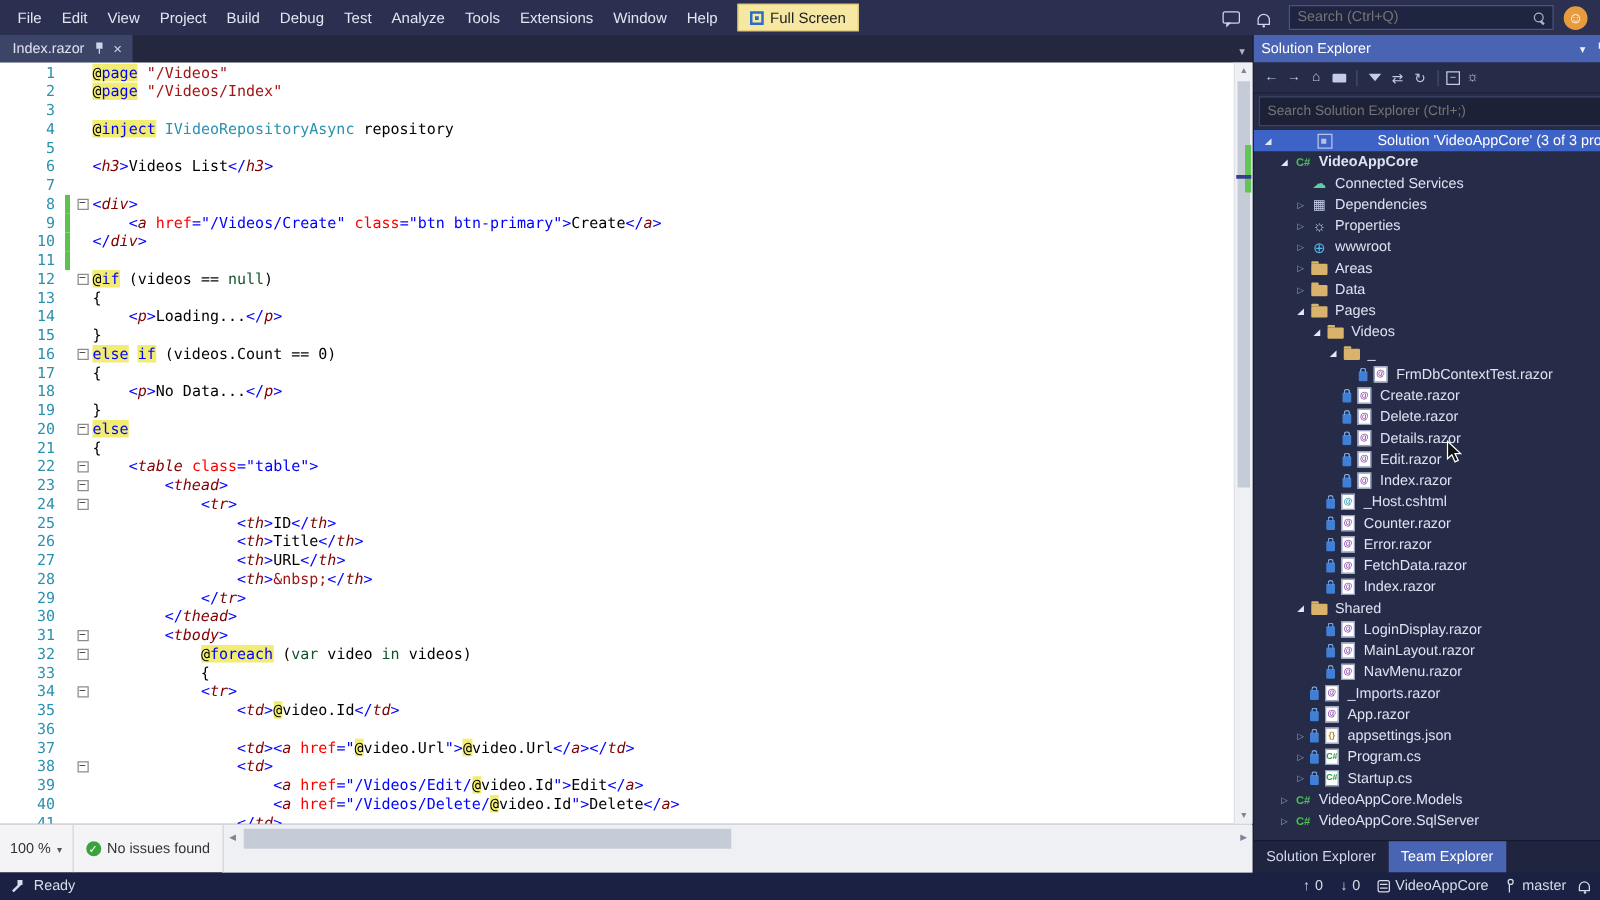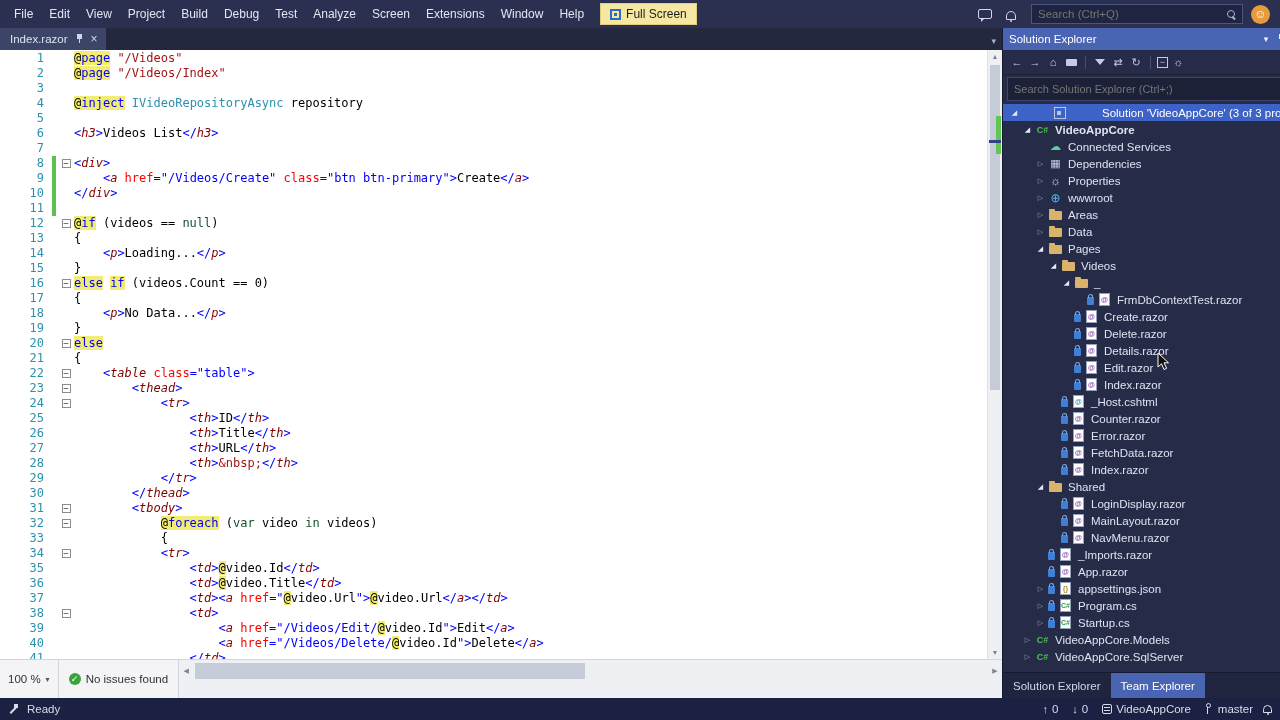--- a/index.html
+++ b/index.html
@@ -138,21 +138,21 @@
 <div class="menubar">
   <div class="menu-items">
       <span class="menu-item">File</span>
       <span class="menu-item">Edit</span>
       <span class="menu-item">View</span>
       <span class="menu-item">Project</span>
       <span class="menu-item">Build</span>
       <span class="menu-item">Debug</span>
       <span class="menu-item">Test</span>
       <span class="menu-item">Analyze</span>
-      <span class="menu-item">Screen</span>
+      <span class="menu-item">Tools</span>
       <span class="menu-item">Extensions</span>
       <span class="menu-item">Window</span>
       <span class="menu-item">Help</span>
     </div>
   <div class="fullscreen-btn">
     <span class="fs-icon"></span>
     <span>Full Screen</span>
   </div>
   <div class="spacer"></div>
   <span class="tb-icon feedback"></span>
@@ -408,21 +408,20 @@
           <div class="cl">
             <span class="ln">35</span>
             <span class="chg"></span>
             <span class="fold"></span>
             <span class="codetxt"><span class="tk-p">                </span><span class="tk-b">&lt;</span><span class="tk-g">td</span><span class="tk-b">&gt;</span><span class="tk-y">@</span><span class="tk-p">video.Id</span><span class="tk-b">&lt;/</span><span class="tk-g">td</span><span class="tk-b">&gt;</span></span>
           </div>
           <div class="cl">
             <span class="ln">36</span>
             <span class="chg"></span>
             <span class="fold"></span>
-            <span class="codetxt"><span class="tk-p">                </span><span class="tk-b">&lt;</span><span class="tk-g">td</span><span class="tk-b">&gt;</span><span class="tk-y">@</span><span class="tk-p">video.Title</span><span class="tk-b">&lt;/</span><span class="tk-g">td</span><span class="tk-b">&gt;</span></span>
           </div>
           <div class="cl">
             <span class="ln">37</span>
             <span class="chg"></span>
             <span class="fold"></span>
             <span class="codetxt"><span class="tk-p">                </span><span class="tk-b">&lt;</span><span class="tk-g">td</span><span class="tk-b">&gt;</span><span class="tk-b">&lt;</span><span class="tk-g">a</span><span class="tk-p"> </span><span class="tk-a">href</span><span class="tk-b">=</span><span class="tk-v">"</span><span class="tk-y">@</span><span class="tk-p">video.Url</span><span class="tk-v">"</span><span class="tk-b">&gt;</span><span class="tk-y">@</span><span class="tk-p">video.Url</span><span class="tk-b">&lt;/</span><span class="tk-g">a</span><span class="tk-b">&gt;</span><span class="tk-b">&lt;/</span><span class="tk-g">td</span><span class="tk-b">&gt;</span></span>
           </div>
           <div class="cl">
             <span class="ln">38</span>
             <span class="chg"></span>

